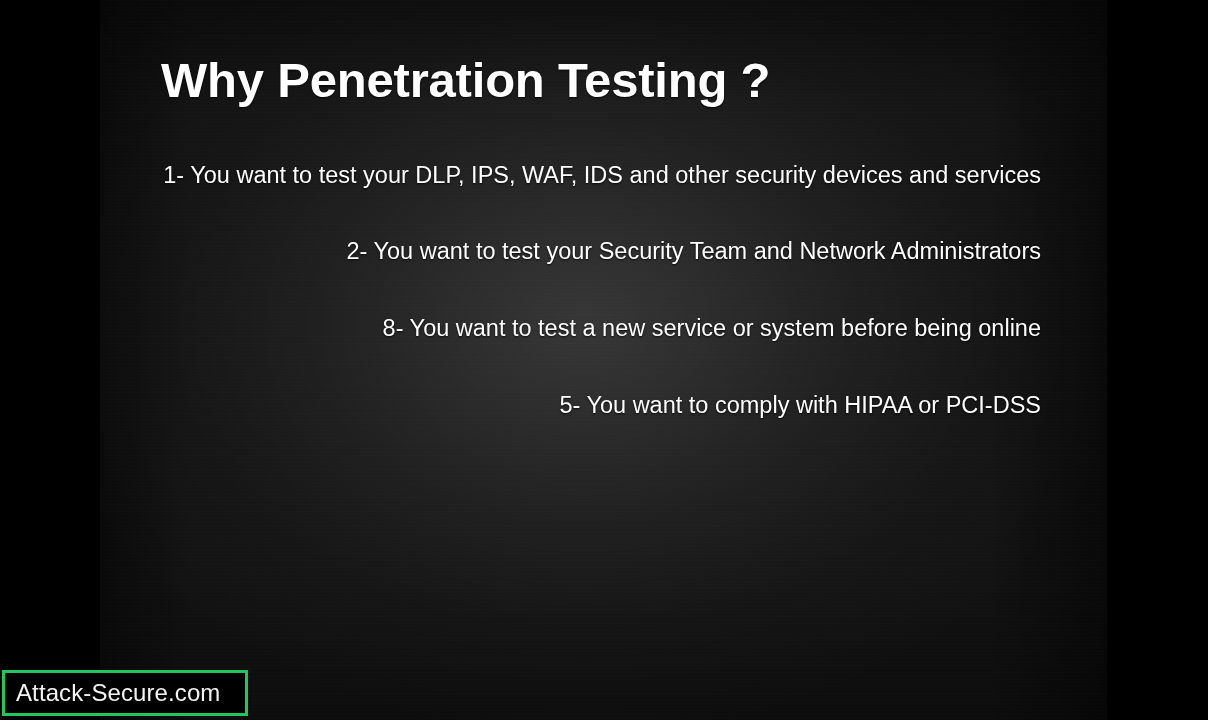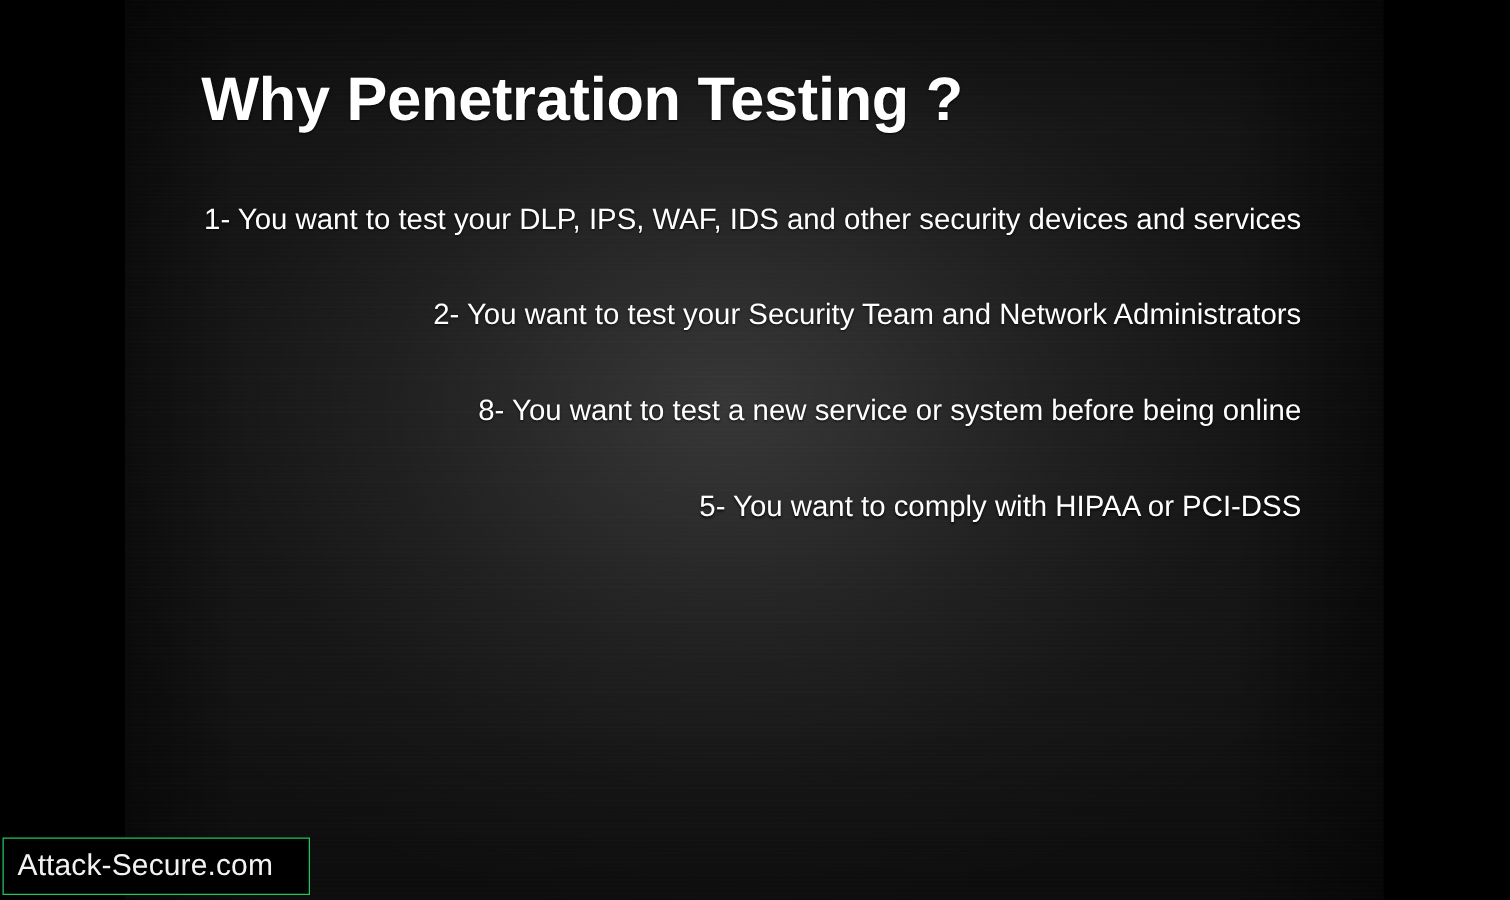--- a/index.html
+++ b/index.html
@@ -122,21 +122,21 @@
   .bullet-item.two-line { margin-bottom: 45px; }
 
   
   #watermark-box {
     position: absolute;
     left: 2px;
     top: 670px;
     width: 246px;
     height: 46px;
     background: #000000;
-    border: 1px solid #22c55e;
+    border: 3px solid #22c55e;
     box-sizing: border-box;
     display: flex;
     align-items: center;
     justify-content: flex-start;
   }
   #watermark-text {
     color: #f2f2f2;
     font-size: 24px;
     font-weight: normal;
     padding-left: 11px;

